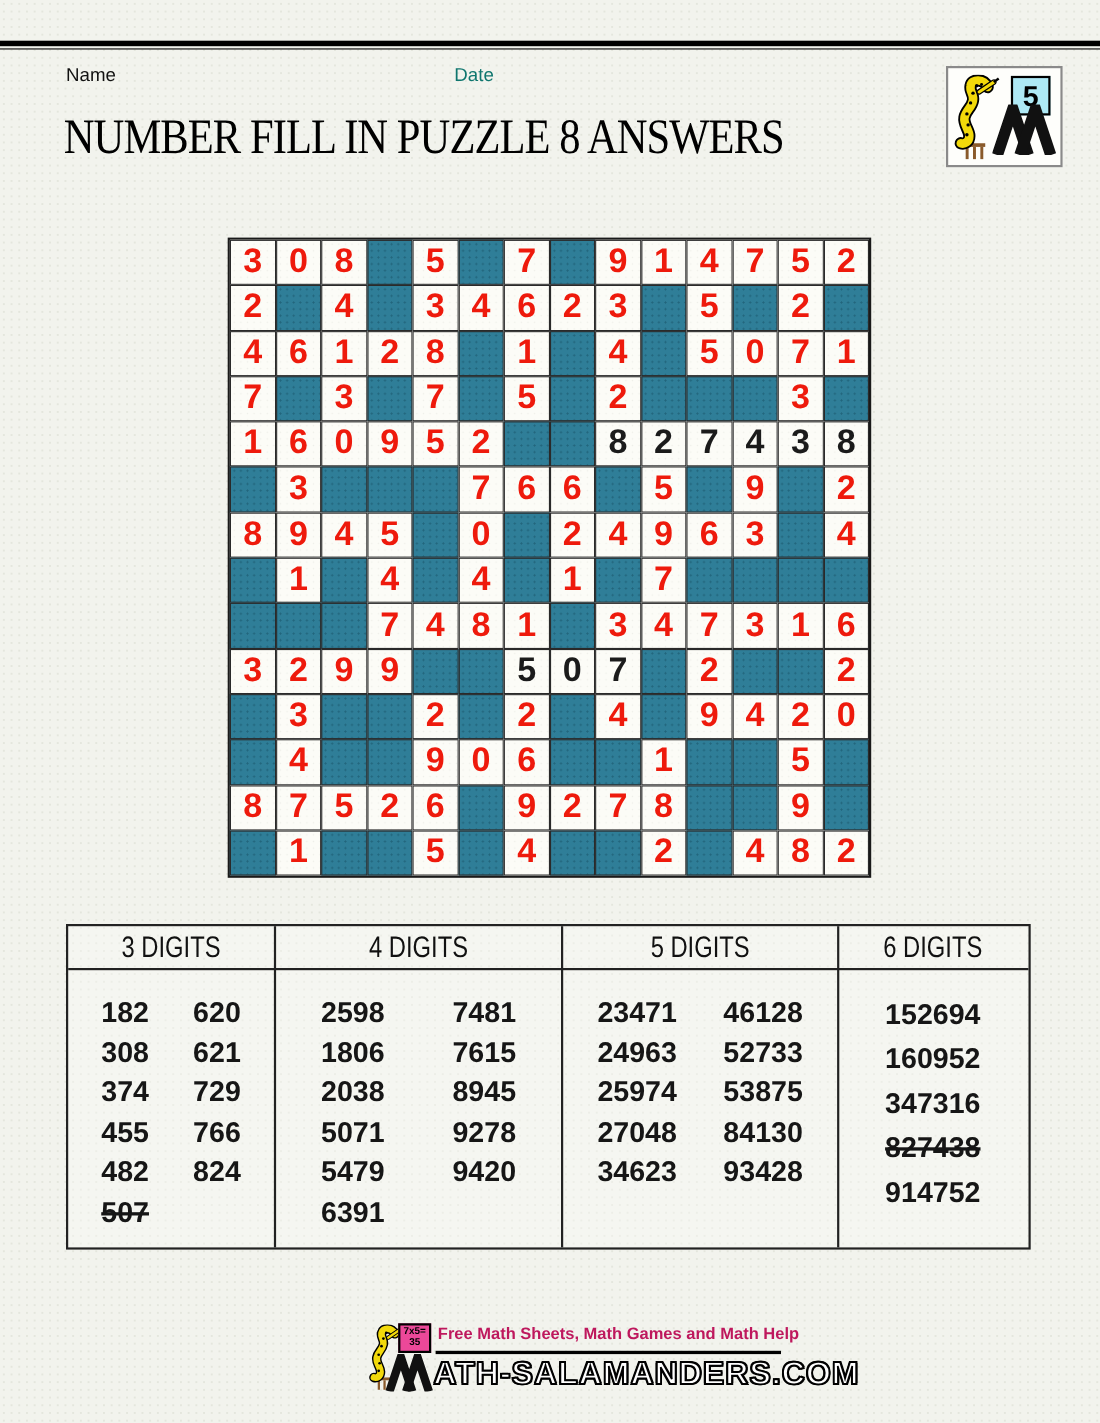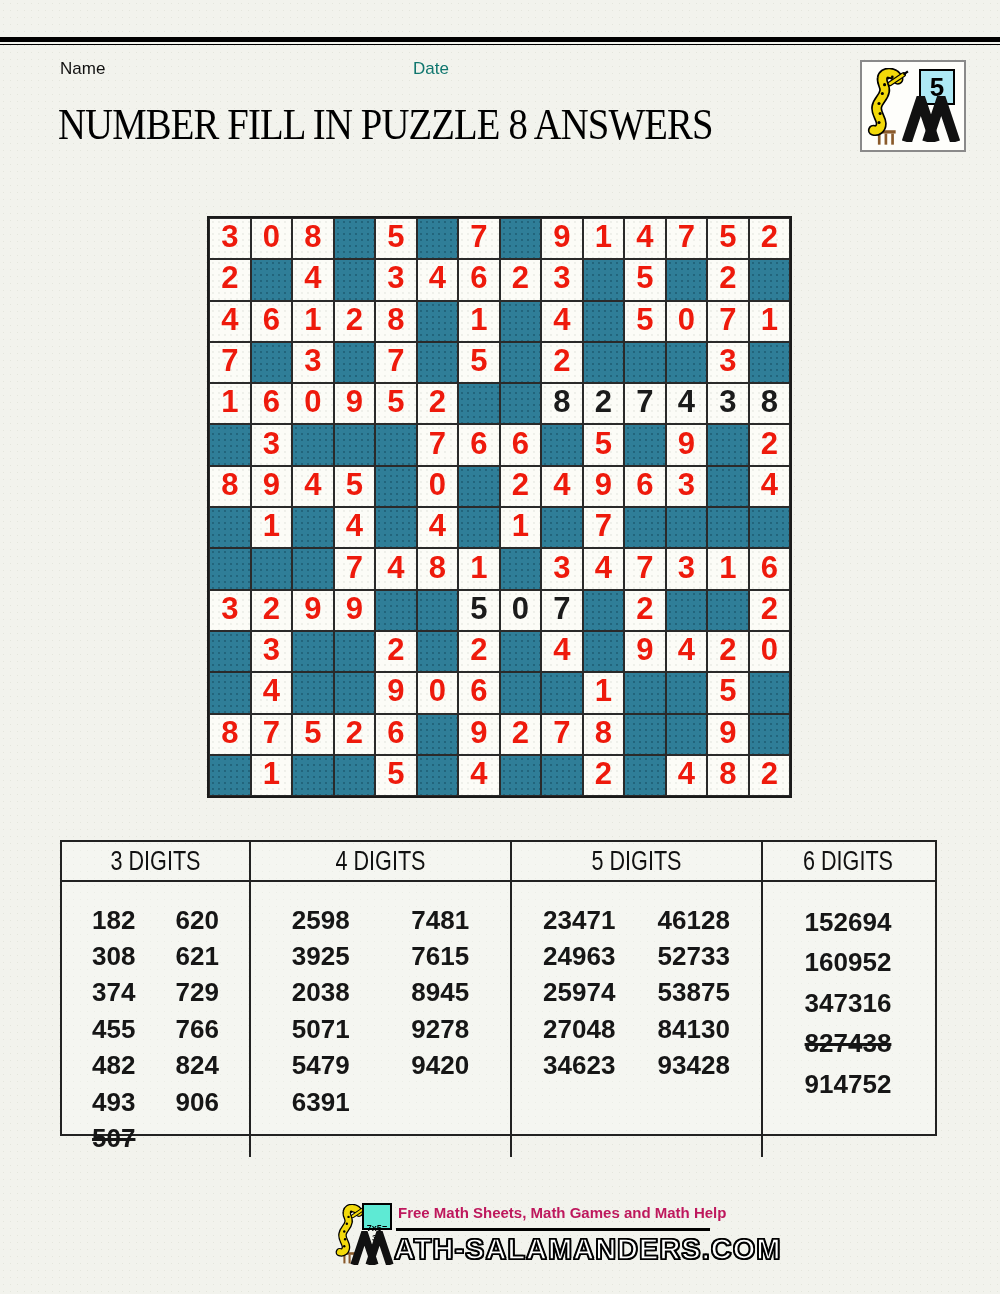--- a/index.html
+++ b/index.html
@@ -73,22 +73,22 @@
   .clue-body{padding-top:22px;}
   .clue-row{height:36.4px;display:flex;justify-content:space-around;align-items:center;padding:0 10px;}
   .clue-col:last-child .clue-row{height:40.5px;}
   .clue-num{font-size:26px;font-weight:600;color:#161616;min-width:58px;text-align:center;}
   .clue-num:empty{visibility:hidden;}
   .struck{text-decoration:line-through;text-decoration-thickness:2.5px;}
 
   
   .footer-sal{top:1204px;left:331px;}
   .footer-board{
-    top:1203px;left:362px;width:30px;height:27px;background:#5eead4;border:2px solid #000;box-sizing:border-box;
-    font-weight:bold;font-size:9px;line-height:10px;text-align:center;color:#000;padding-top:18px;
+    top:1203px;left:362px;width:30px;height:27px;background:#ec4899;border:2px solid #000;box-sizing:border-box;
+    font-weight:bold;font-size:9px;line-height:10px;text-align:center;color:#000;padding-top:0;
   }
   .footer-tagline{top:1204px;left:398px;width:312px;text-align:center;font-size:15px;font-weight:bold;color:#be185d;white-space:nowrap;}
   .footer-rule{top:1228px;left:396px;width:314px;height:3px;background:#000;}
   .footer-m{top:1231px;left:349px;}
   .footer-wordmark{
     top:1233px;left:394px;font-size:29px;font-weight:bold;letter-spacing:1px;white-space:nowrap;
     color:#fff;-webkit-text-stroke:1.6px #000;
     text-shadow:1px 1px 0 #000,-1px 1px 0 #000,1px -1px 0 #000,-1px -1px 0 #000;
   }
 </style>
@@ -353,38 +353,34 @@
         </div>
         <div class="clue-row">
           <span class="clue-num">455</span>
           <span class="clue-num">766</span>
         </div>
         <div class="clue-row">
           <span class="clue-num">482</span>
           <span class="clue-num">824</span>
         </div>
         <div class="clue-row">
-          <span class="clue-num">493</span>
-          <span class="clue-num">906</span>
-        </div>
-        <div class="clue-row">
           <span class="clue-num struck">507</span>
           <span class="clue-num"></span>
         </div>
       </div>
   </div>
   <div class="clue-col">
     <div class="clue-header">4 DIGITS</div>
     <div class="clue-body">
         <div class="clue-row">
           <span class="clue-num">2598</span>
           <span class="clue-num">7481</span>
         </div>
         <div class="clue-row">
-          <span class="clue-num">3925</span>
+          <span class="clue-num">1806</span>
           <span class="clue-num">7615</span>
         </div>
         <div class="clue-row">
           <span class="clue-num">2038</span>
           <span class="clue-num">8945</span>
         </div>
         <div class="clue-row">
           <span class="clue-num">5071</span>
           <span class="clue-num">9278</span>
         </div>

